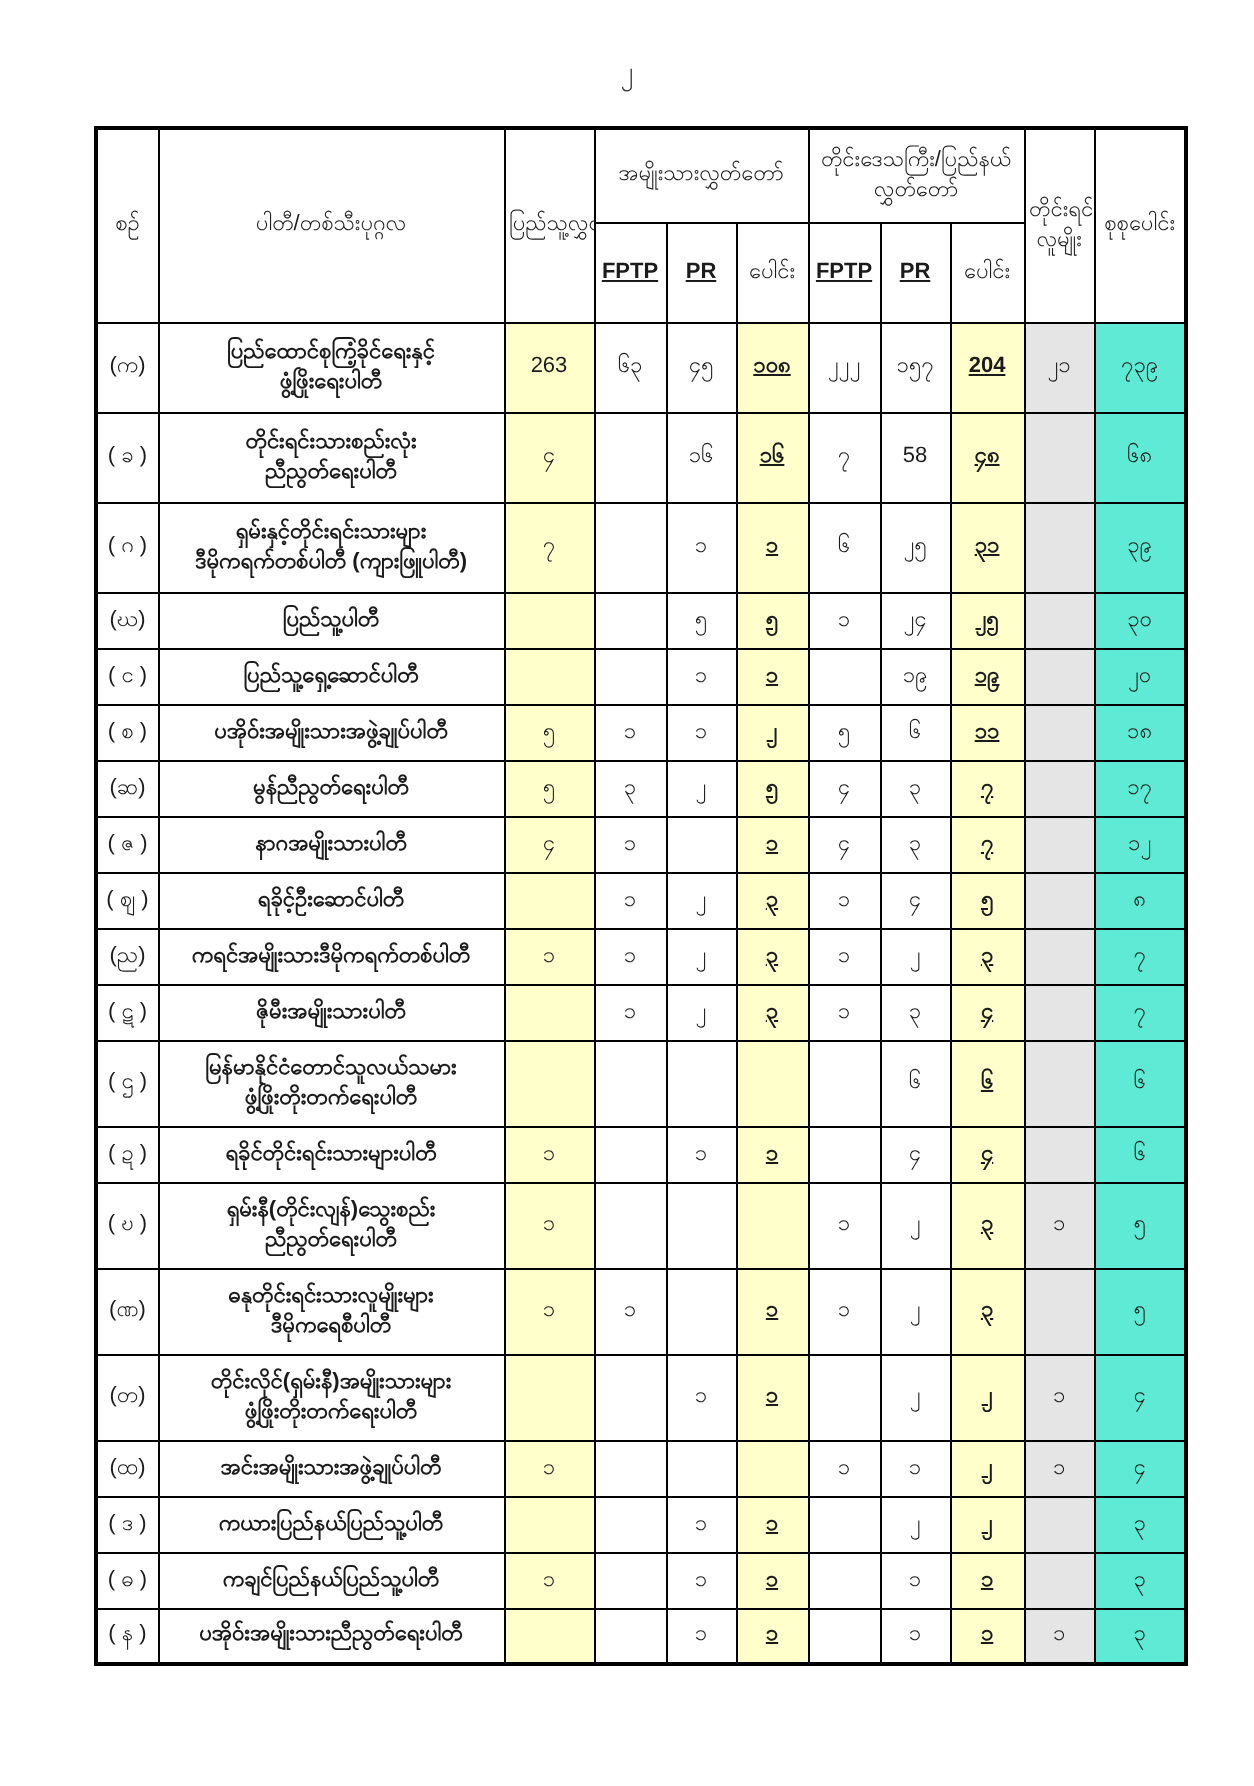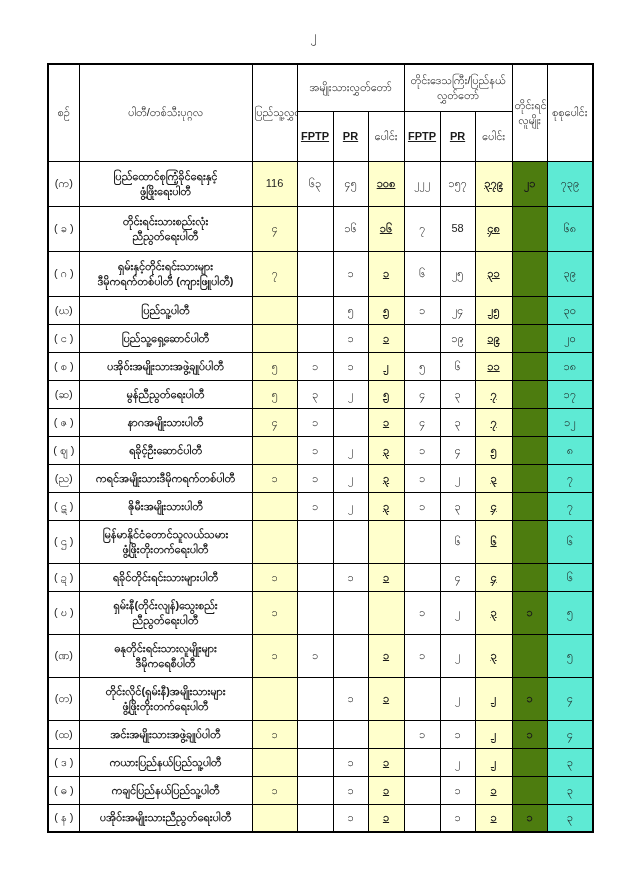--- a/index.html
+++ b/index.html
@@ -28,21 +28,21 @@
     line-height:1.35;
   }
   .results thead tr:first-child{height:47px;}
   .results thead tr:last-child{height:50px;}
   .results th{font-weight:normal;background:#ffffff;}
   .results th.latin{font-weight:bold;text-decoration:underline;}
   .c-party{text-align:left;padding-left:4px;font-size:10.5px;font-weight:bold;}
   .c-serial{font-size:10.5px;}
   .c-num{font-size:11px;}
   .c-yellow{background:#ffffcc;}
-  .c-peach{background:#4d7c0f;font-weight:bold;}
+  .c-peach{background:#e5e5e5;}
   .c-green{background:#5eead4;}
   .c-bold{font-weight:bold;text-decoration:underline;}
   tbody tr{height:28px;}
   tbody tr:nth-child(1),tbody tr:nth-child(2),tbody tr:nth-child(3){height:45px;}
   tbody tr:nth-child(12),tbody tr:nth-child(14),
   tbody tr:nth-child(15),tbody tr:nth-child(16){height:43px;}
 </style>
 </head>
 <body>
 
@@ -81,27 +81,27 @@
       <th>ပေါင်း</th>
     </tr>
   </thead>
   <tbody>
       <tr>
         <td class="c-serial">(က)</td>
         <td class="c-party">
           <div>ပြည်ထောင်စုကြံ့ခိုင်ရေးနှင့်</div>
           <div>ဖွံ့ဖြိုးရေးပါတီ</div>
         </td>
-        <td class="c-num c-yellow">116</td>
+        <td class="c-num c-yellow">263</td>
         <td class="c-num">၆၃</td>
         <td class="c-num">၄၅</td>
         <td class="c-num c-yellow c-bold">၁၀၈</td>
         <td class="c-num">၂၂၂</td>
         <td class="c-num">၁၅၇</td>
-        <td class="c-num c-yellow c-bold">၃၇၉</td>
+        <td class="c-num c-yellow c-bold">204</td>
         <td class="c-num c-peach">၂၁</td>
         <td class="c-num c-green">၇၃၉</td>
       </tr>
       <tr>
         <td class="c-serial">( ခ )</td>
         <td class="c-party">
           <div>တိုင်းရင်းသားစည်းလုံး</div>
           <div>ညီညွတ်ရေးပါတီ</div>
         </td>
         <td class="c-num c-yellow">၄</td>

